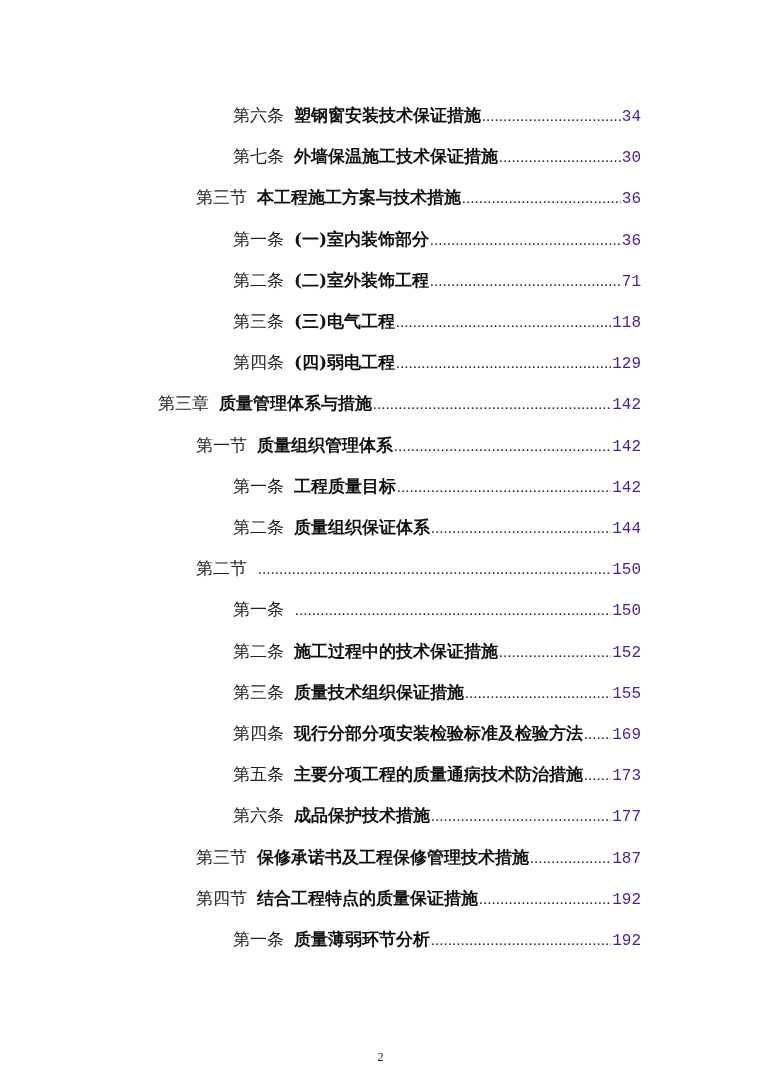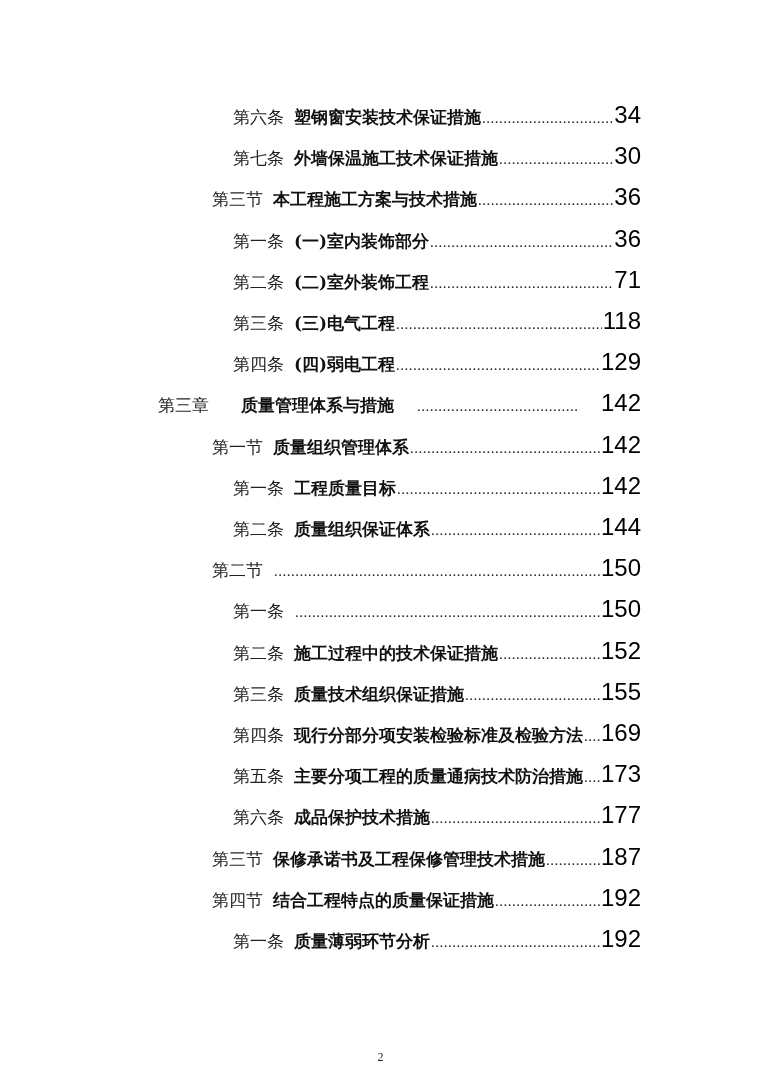--- a/index.html
+++ b/index.html
@@ -30,22 +30,22 @@
     .toc-line {
       position: absolute;
       right: 120px;
       height: 30px;
       display: flex;
       align-items: baseline;
       font-size: 17px;
       line-height: 30px;
       white-space: nowrap;
     }
-    .toc-line.lvl-chapter { left: 158px; gap: 22px; }
-    .toc-line.lvl-section { left: 196px; margin-left: 16px; }
+    .toc-line.lvl-chapter { left: 158px; }
+    .toc-line.lvl-section { left: 196px; }
     .toc-line.lvl-article { left: 233px; }
     .num {
       font-weight: normal;
       color: #222;
       margin-right: 10px;
       flex: 0 0 auto;
     }
     .title {
       font-weight: bold;
       flex: 0 0 auto;
@@ -59,23 +59,23 @@
       font-family: "Liberation Serif", serif;
       font-size: 15px;
       letter-spacing: 0.5px;
       min-width: 0;
     }
     .leader::before {
       content: "................................................................................................................................................";
     }
     .page-no {
       flex: 0 0 auto;
-      font-family: Liberation Sans, sans-serif;
-      font-size: 24px;
-      color: #000000;
+      font-family: Liberation Mono, monospace;
+      font-size: 16px;
+      color: #4c1d95;
     }
     .footer-page {
       position: absolute;
       top: 1038px;
       left: 0;
       width: 761px;
       text-align: center;
       font-family: "Liberation Serif", serif;
       font-size: 12px;
       color: #222;

